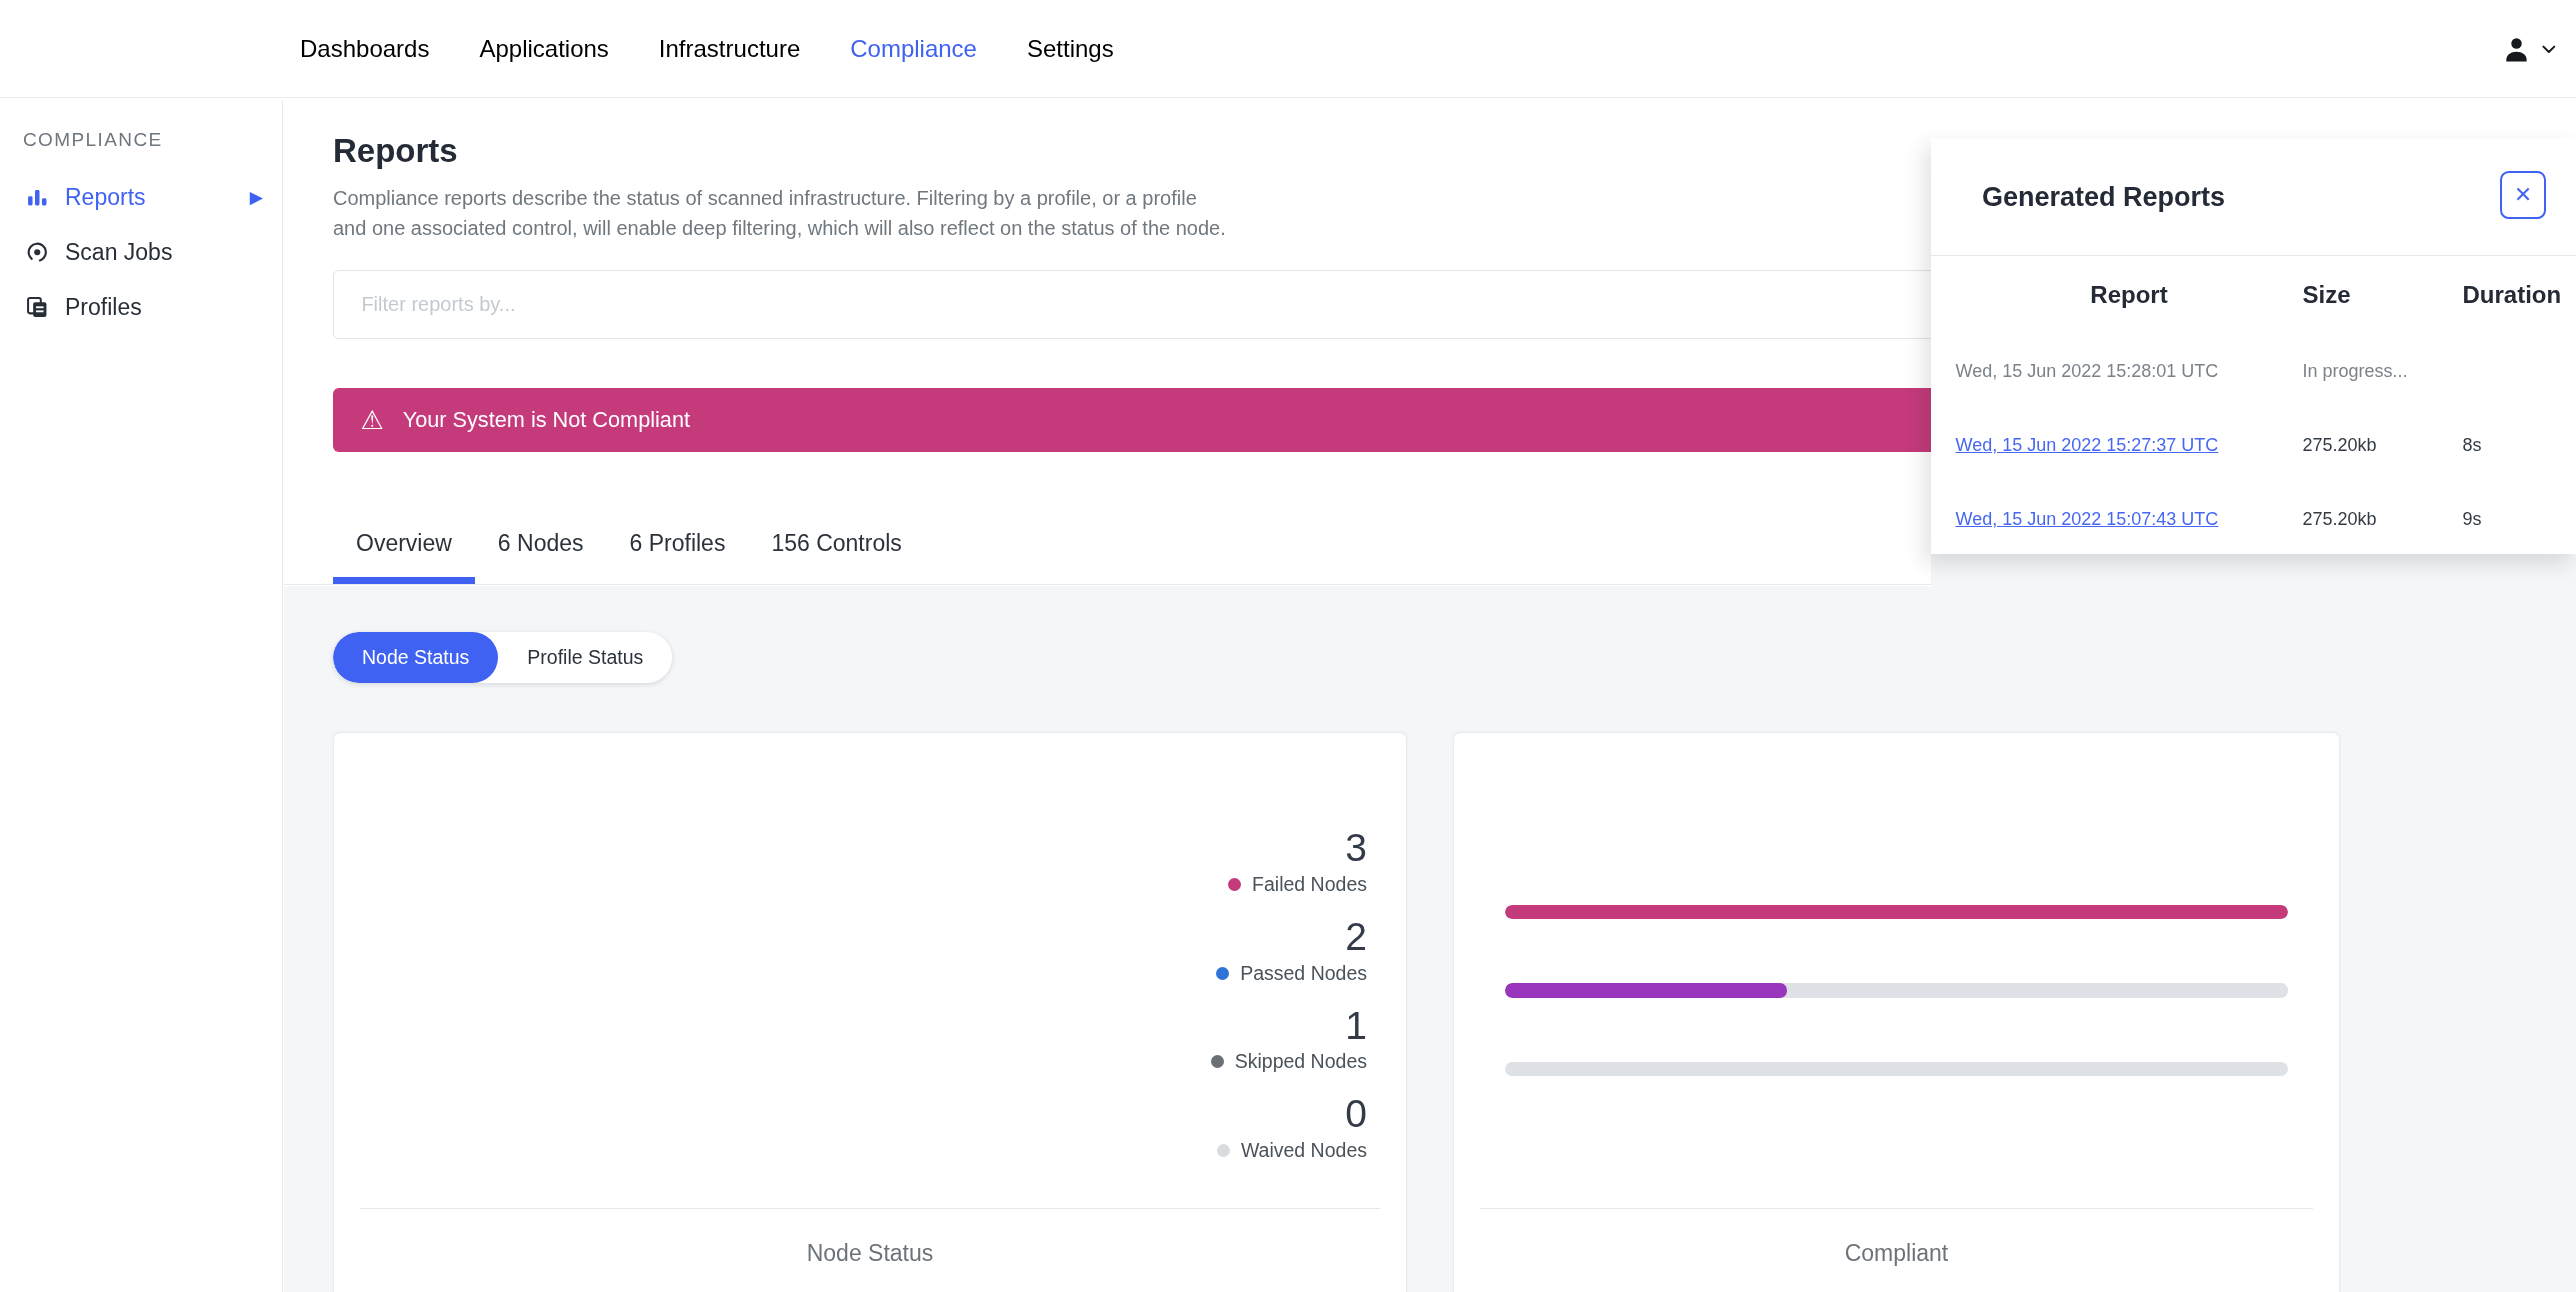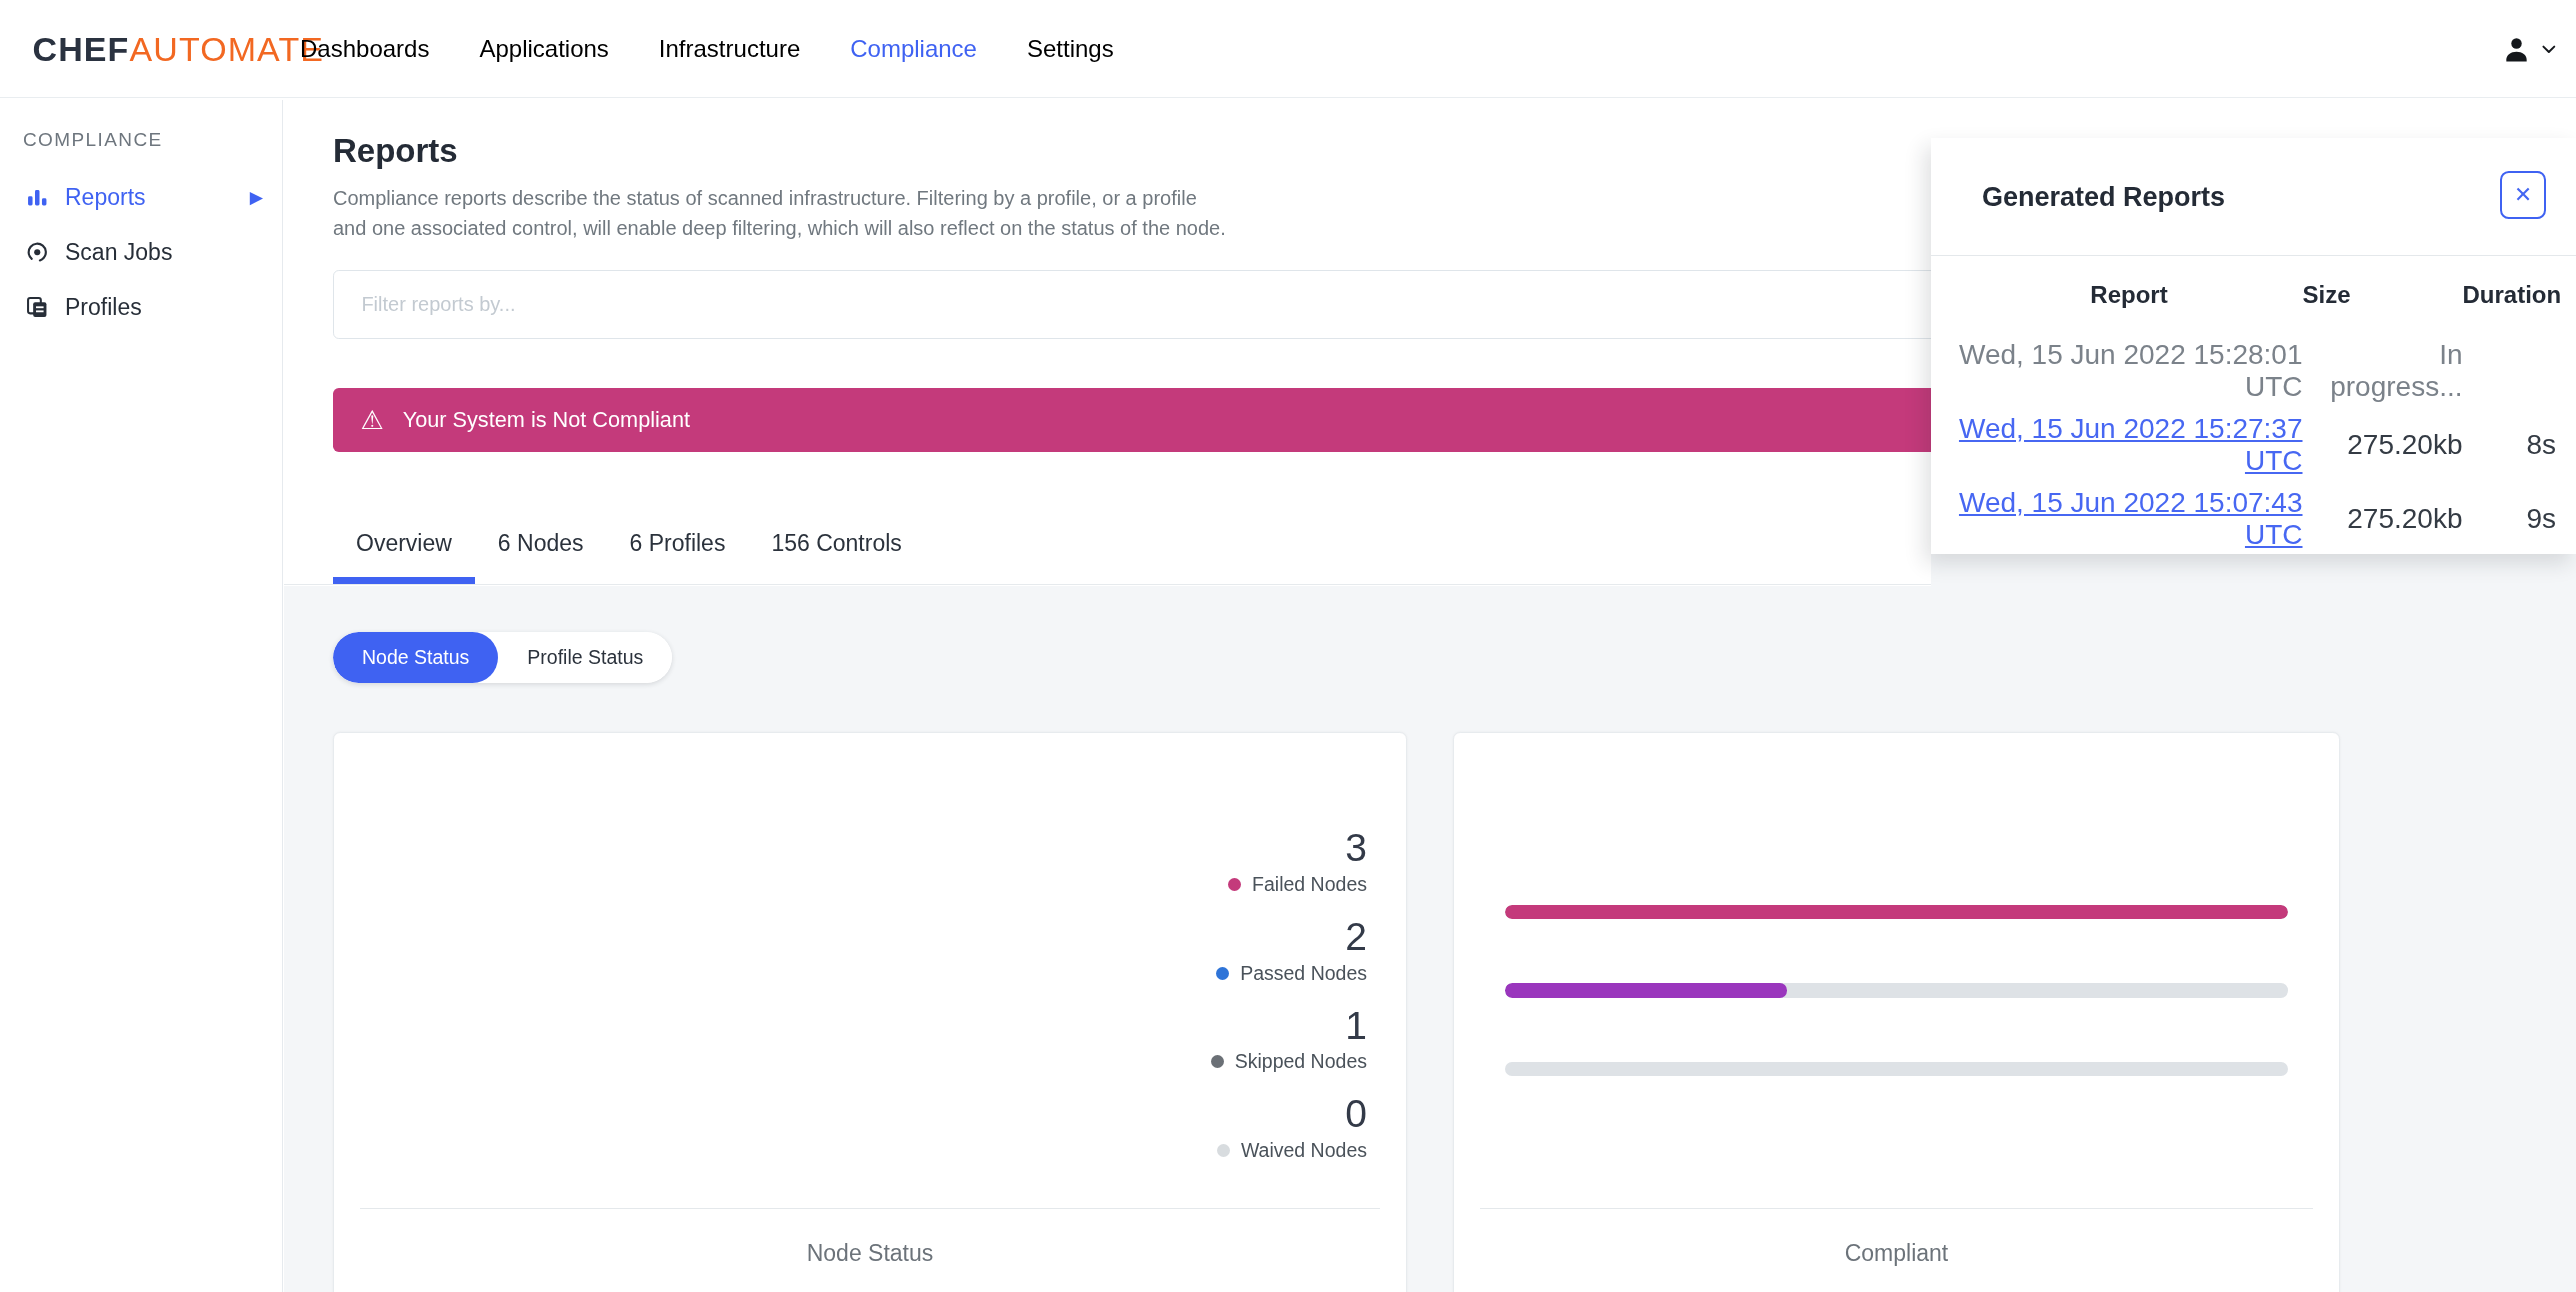--- a/index.html
+++ b/index.html
@@ -87,35 +87,31 @@
   .panel-title { position:absolute; left:51px; top:0; height:118px; display:flex; align-items:center;
     font-size:27px; font-weight:600; color:#242b36; }
   .panel-close { position:absolute; right:30px; top:33px; width:46px; height:48px; border-radius:8.7px;
     border:2.2px solid #3f62f2; background:#fff; color:#4466f2; font-size:21.7px;
     display:flex; align-items:center; justify-content:center; cursor:pointer;
     font-family:"Liberation Sans", sans-serif; }
   .panel-table { padding:0 20px 0 24.5px; }
   .pt-row { display:grid; grid-template-columns:347px 160px 1fr; align-items:center; }
   .pt-head { height:78px; font-size:24px; font-weight:700; color:#242b36; }
   .pt-head .pt-report { text-align:center; }
-  .pt-data { height:74px; font-size:28px; color:#343b44;text-align:right; }
+  .pt-data { height:74px; font-size:18px; color:#343b44; }
   .pt-data .pt-report a { color:#4767f2; text-decoration:underline; cursor:pointer; }
   .pt-data.muted .pt-report, .pt-data.muted .pt-size { color:#7b828a; }
 
   
   .icon-svg { display:block; }
 </style>
 </head>
 <body>
 
 <div class="topnav">
-  <div class="logo">
-    <span class="logo-bold">CHEF</span>
-      <span class="logo-accent">AUTOMATE</span>
-  </div>
   <div class="nav-items">
     <div class="nav-item">Dashboards</div>
     <div class="nav-item">Applications</div>
     <div class="nav-item">Infrastructure</div>
     <div class="nav-item active">Compliance</div>
     <div class="nav-item">Settings</div>
   </div>
   <div class="user-area">
     <svg class="icon-svg" width="33" height="33" viewBox="0 0 24 24" fill="#15181c">
       <circle cx="12" cy="7.6" r="3.8"></circle>

